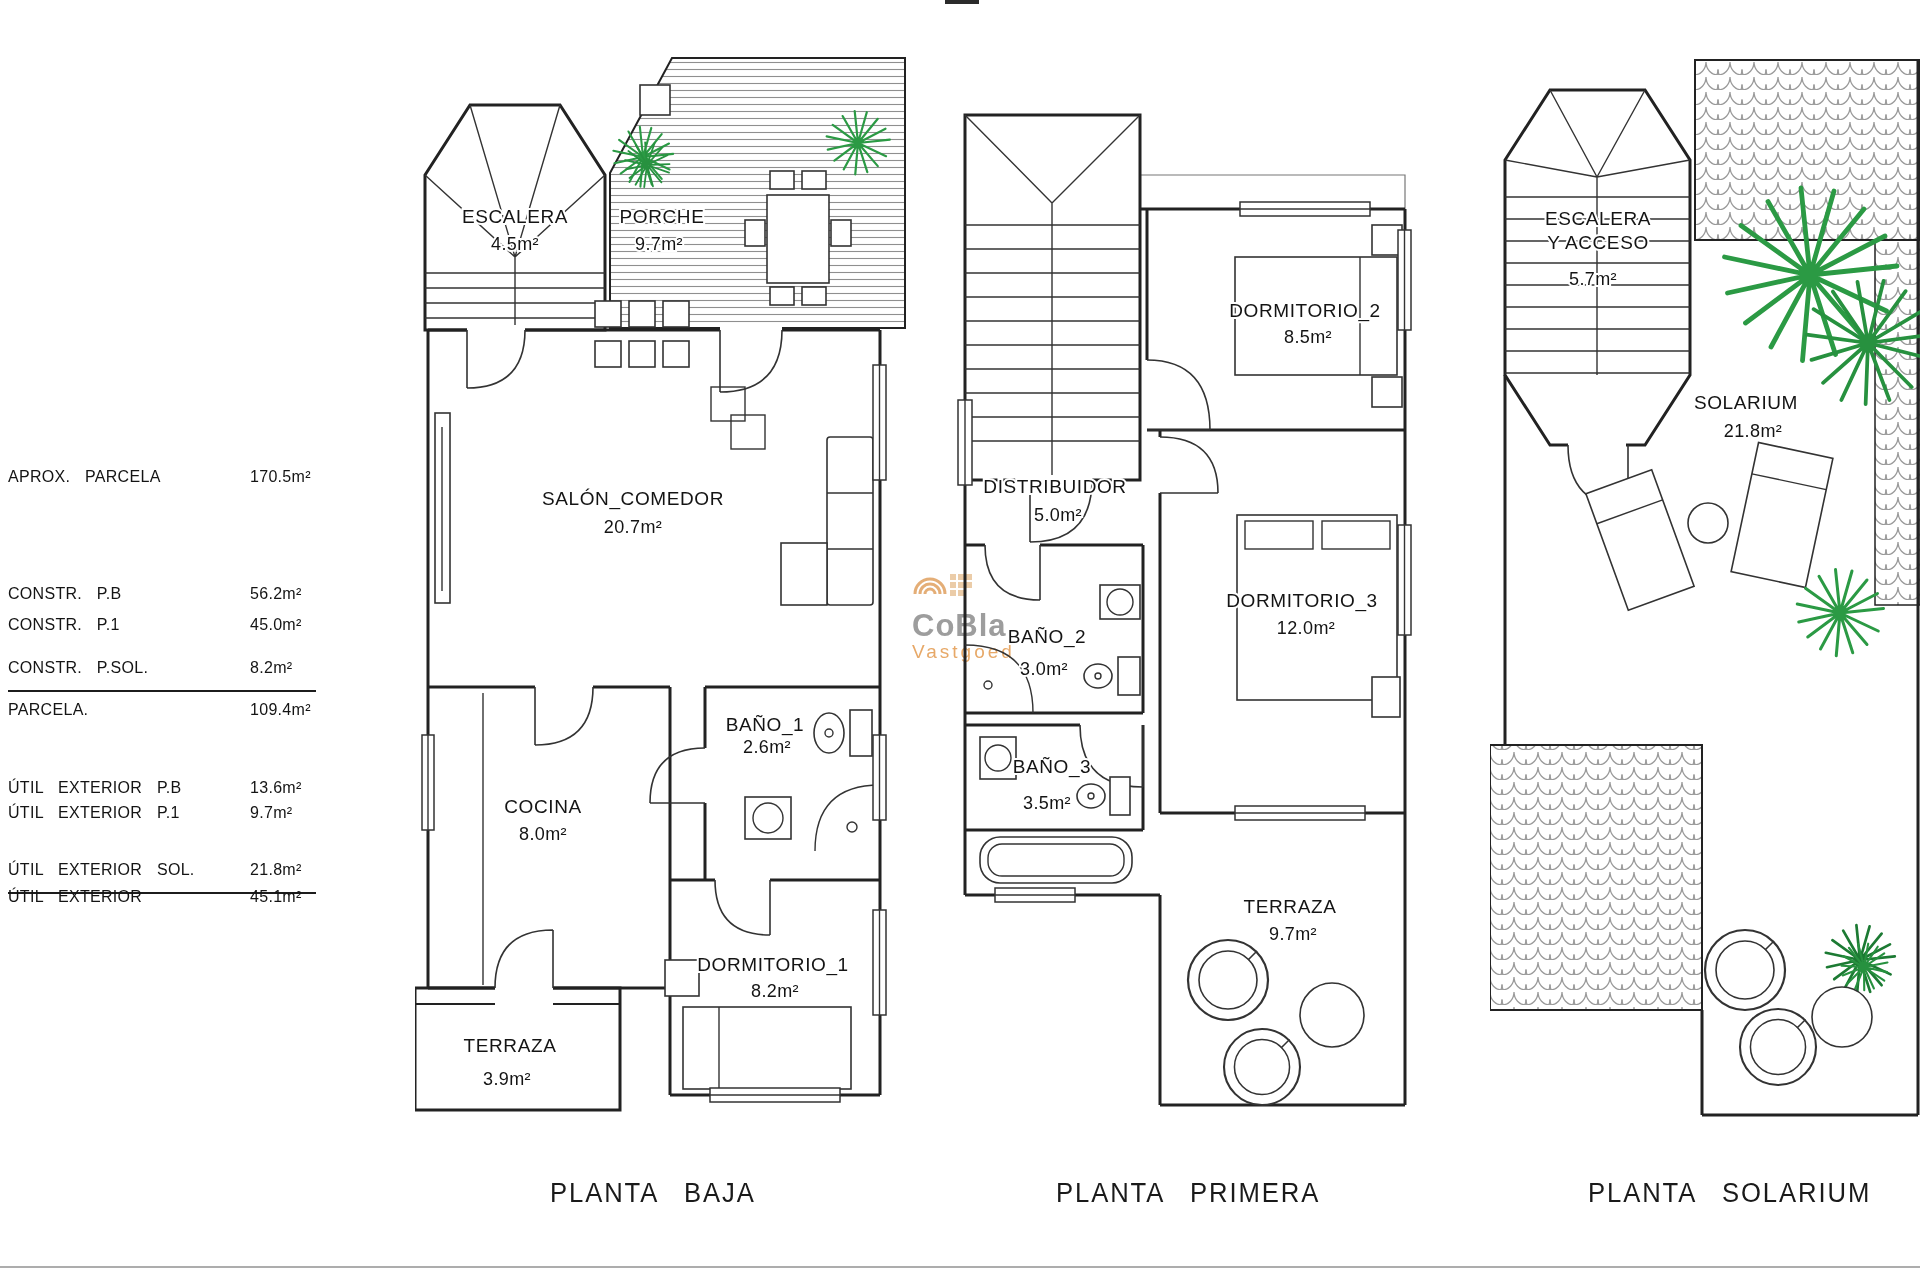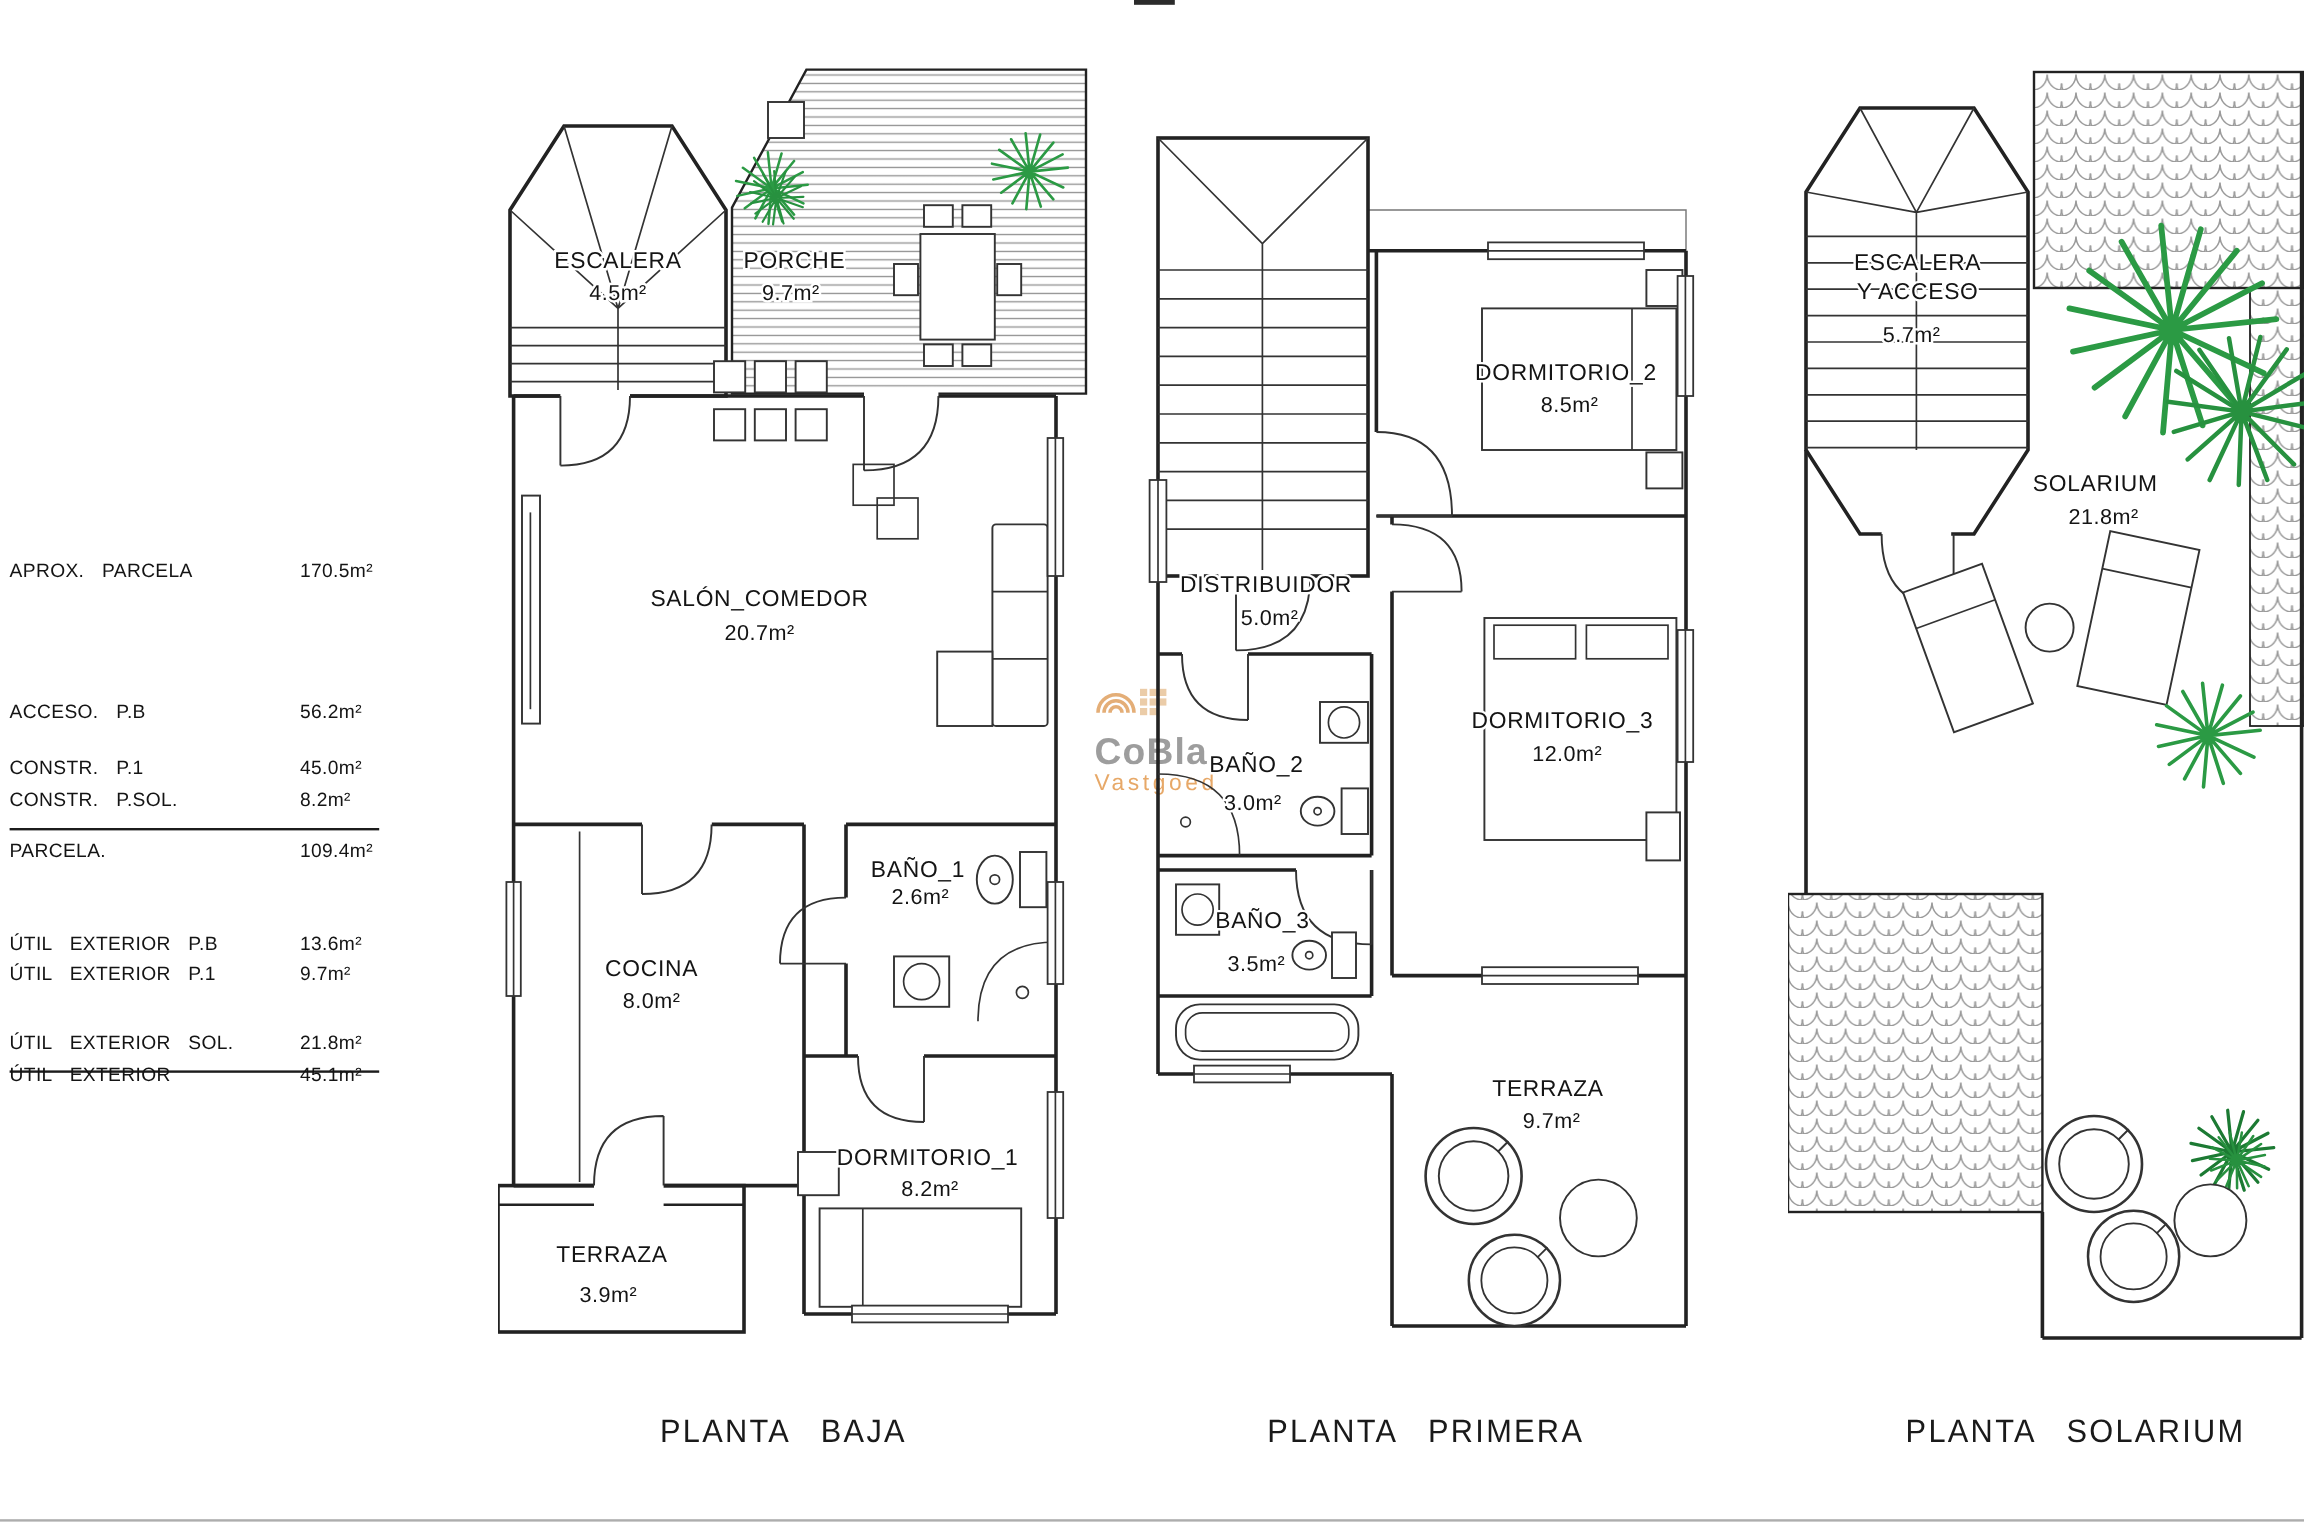--- a/index.html
+++ b/index.html
@@ -51,22 +51,22 @@
       <g id="swirl">
         <circle r="40" fill="#fff" stroke-width="2.2"></circle>
         <circle r="29" fill="none" stroke-width="1.6"></circle>
         <path d="M20,-20 L29,-29" stroke-width="1.6" fill="none"></path>
       </g>
     </defs>
   </svg>
 
   <div class="legend">
     <div class="lrow" style="top:0"><span>APROX. PARCELA</span><span class="val">170.5m²</span></div>
-    <div class="lrow" style="top:117px"><span>ACCESO. P.B</span><span class="val">56.2m²</span></div>
-    <div class="lrow" style="top:164px"><span>CONSTR. P.1</span><span class="val">45.0m²</span></div>
+    <div class="lrow" style="top:117px"><span>CONSTR. P.B</span><span class="val">56.2m²</span></div>
+    <div class="lrow" style="top:148px"><span>CONSTR. P.1</span><span class="val">45.0m²</span></div>
     <div class="lrow" style="top:191px"><span>CONSTR. P.SOL.</span><span class="val">8.2m²</span></div>
     <div class="ldiv" style="top:222px"></div>
     <div class="lrow" style="top:233px"><span>PARCELA.</span><span class="val">109.4m²</span></div>
     <div class="lrow" style="top:311px"><span>ÚTIL EXTERIOR P.B</span><span class="val">13.6m²</span></div>
     <div class="lrow" style="top:336px"><span>ÚTIL EXTERIOR P.1</span><span class="val">9.7m²</span></div>
     <div class="lrow" style="top:393px"><span>ÚTIL EXTERIOR SOL.</span><span class="val">21.8m²</span></div>
     <div class="ldiv" style="top:424px"></div>
     <div class="lrow" style="top:420px"><span>ÚTIL EXTERIOR</span><span class="val">45.1m²</span></div>
   </div>
 

